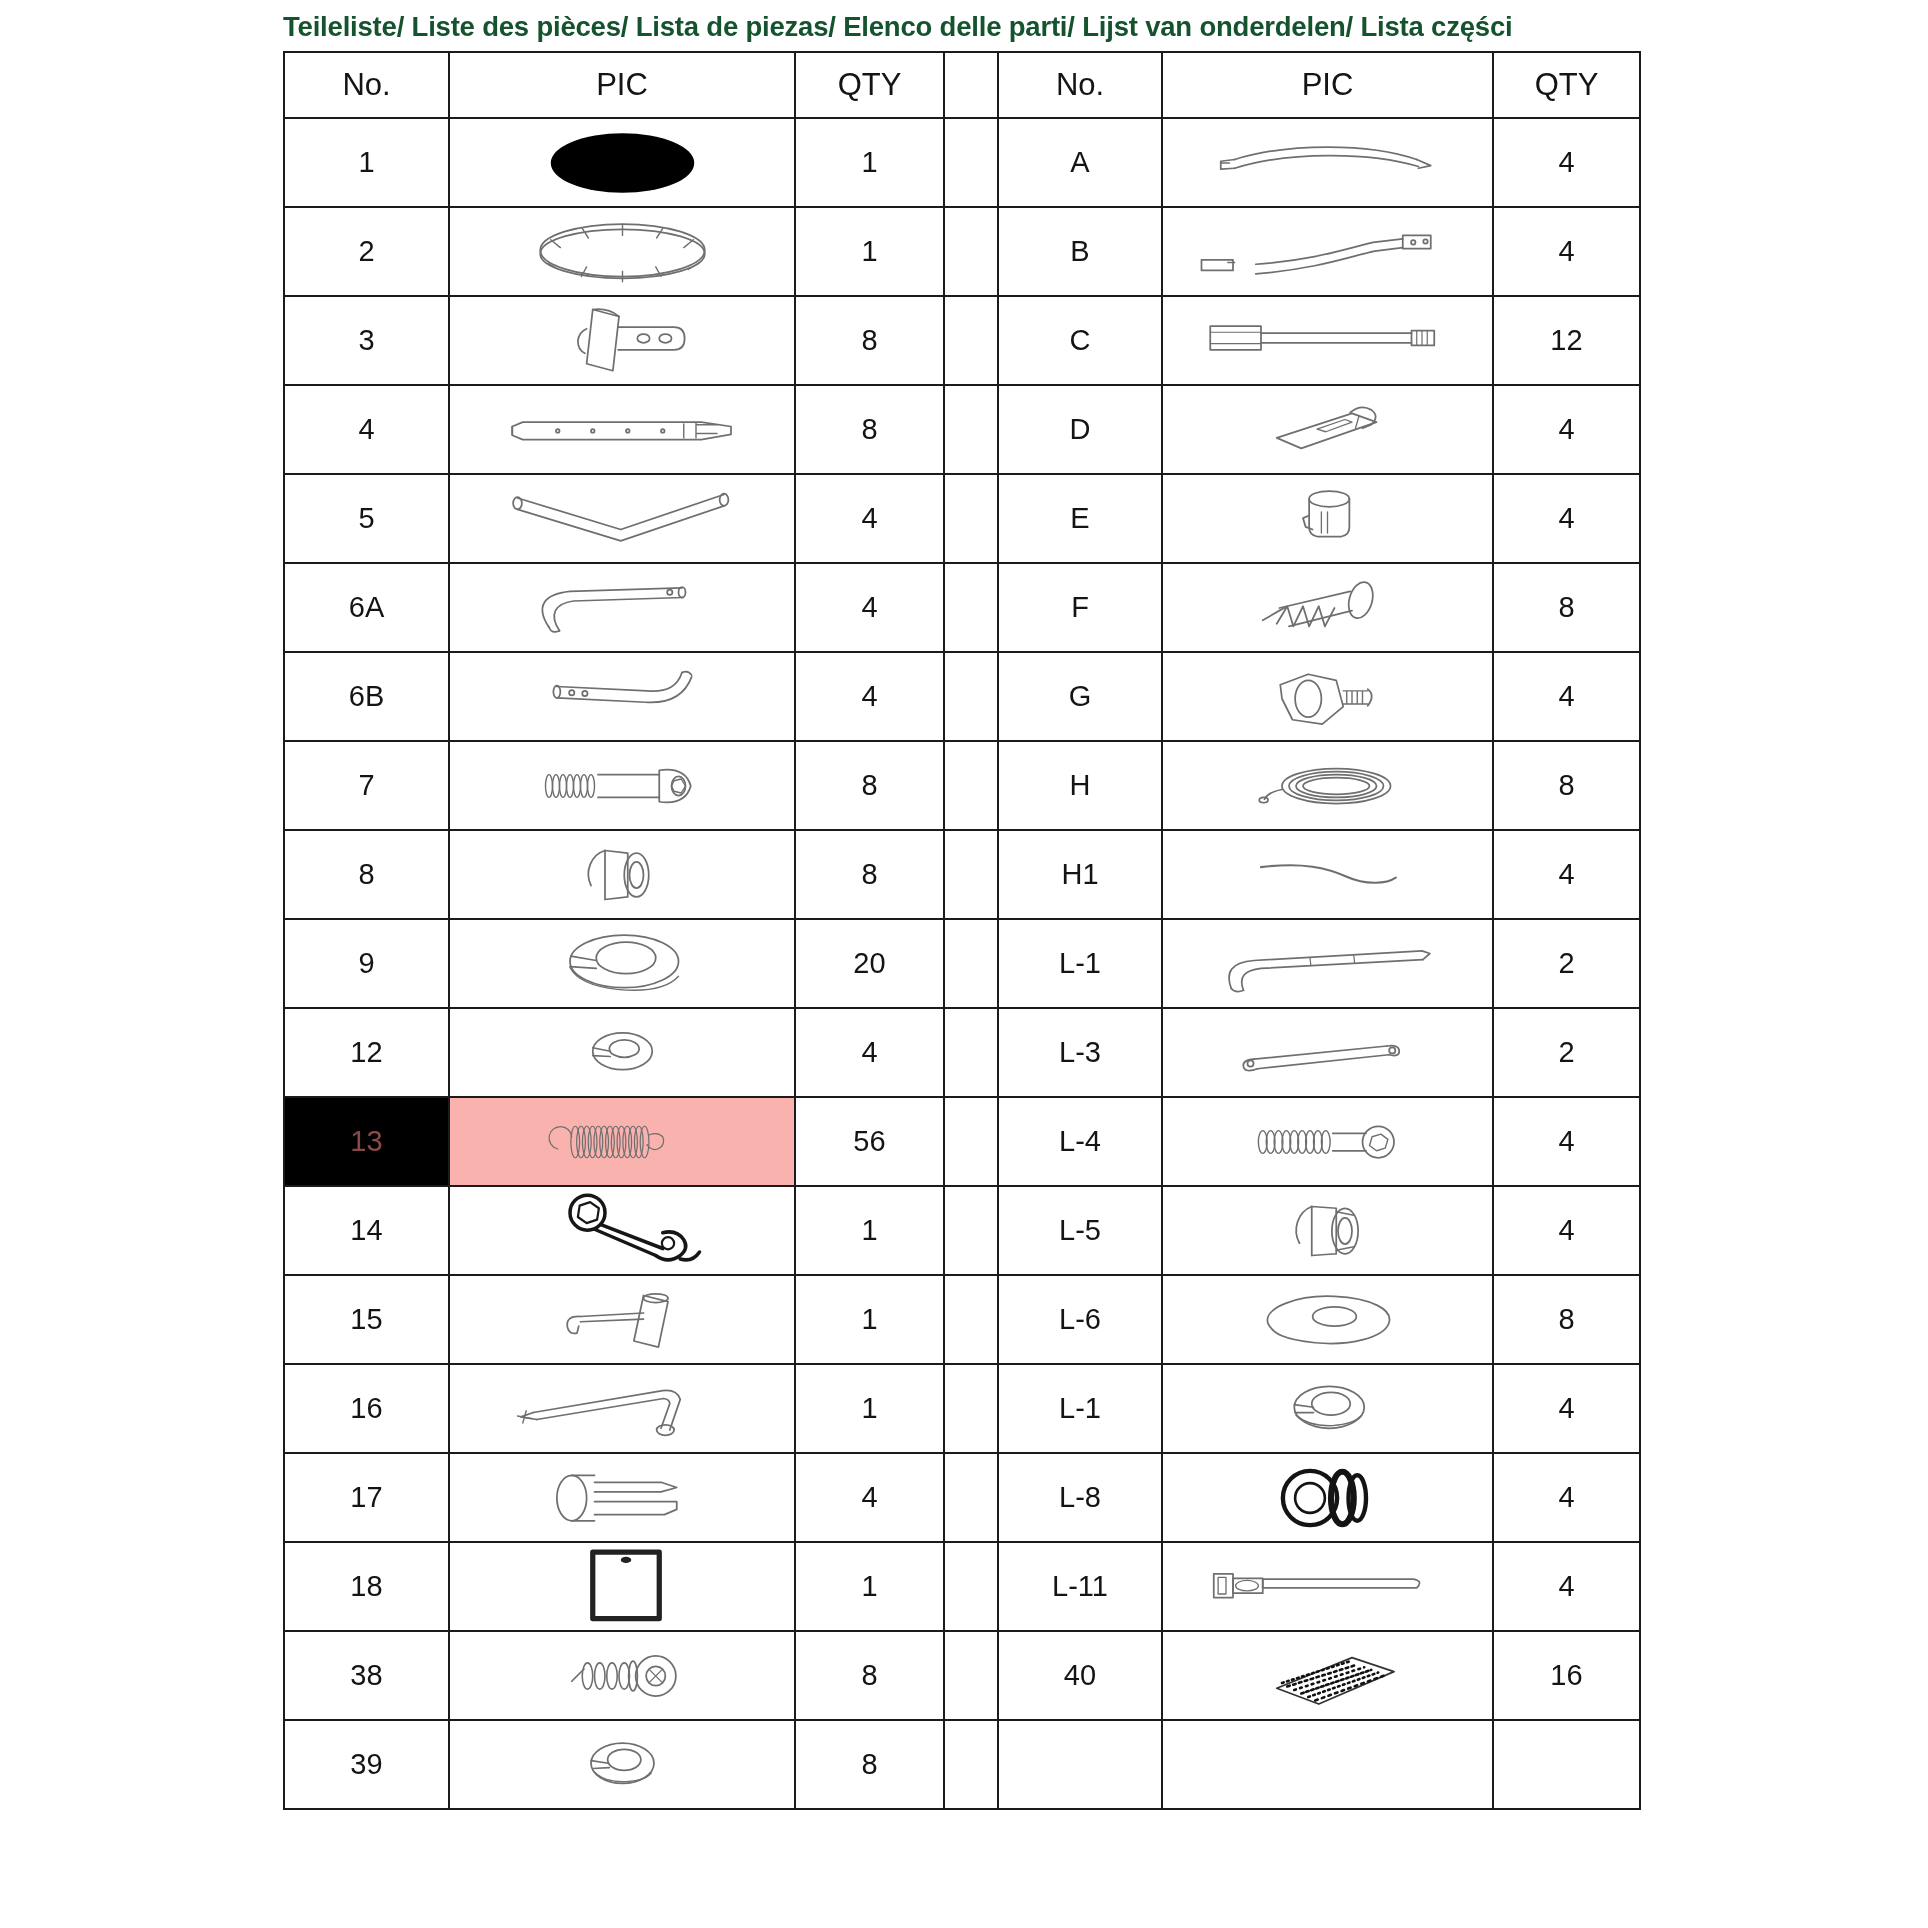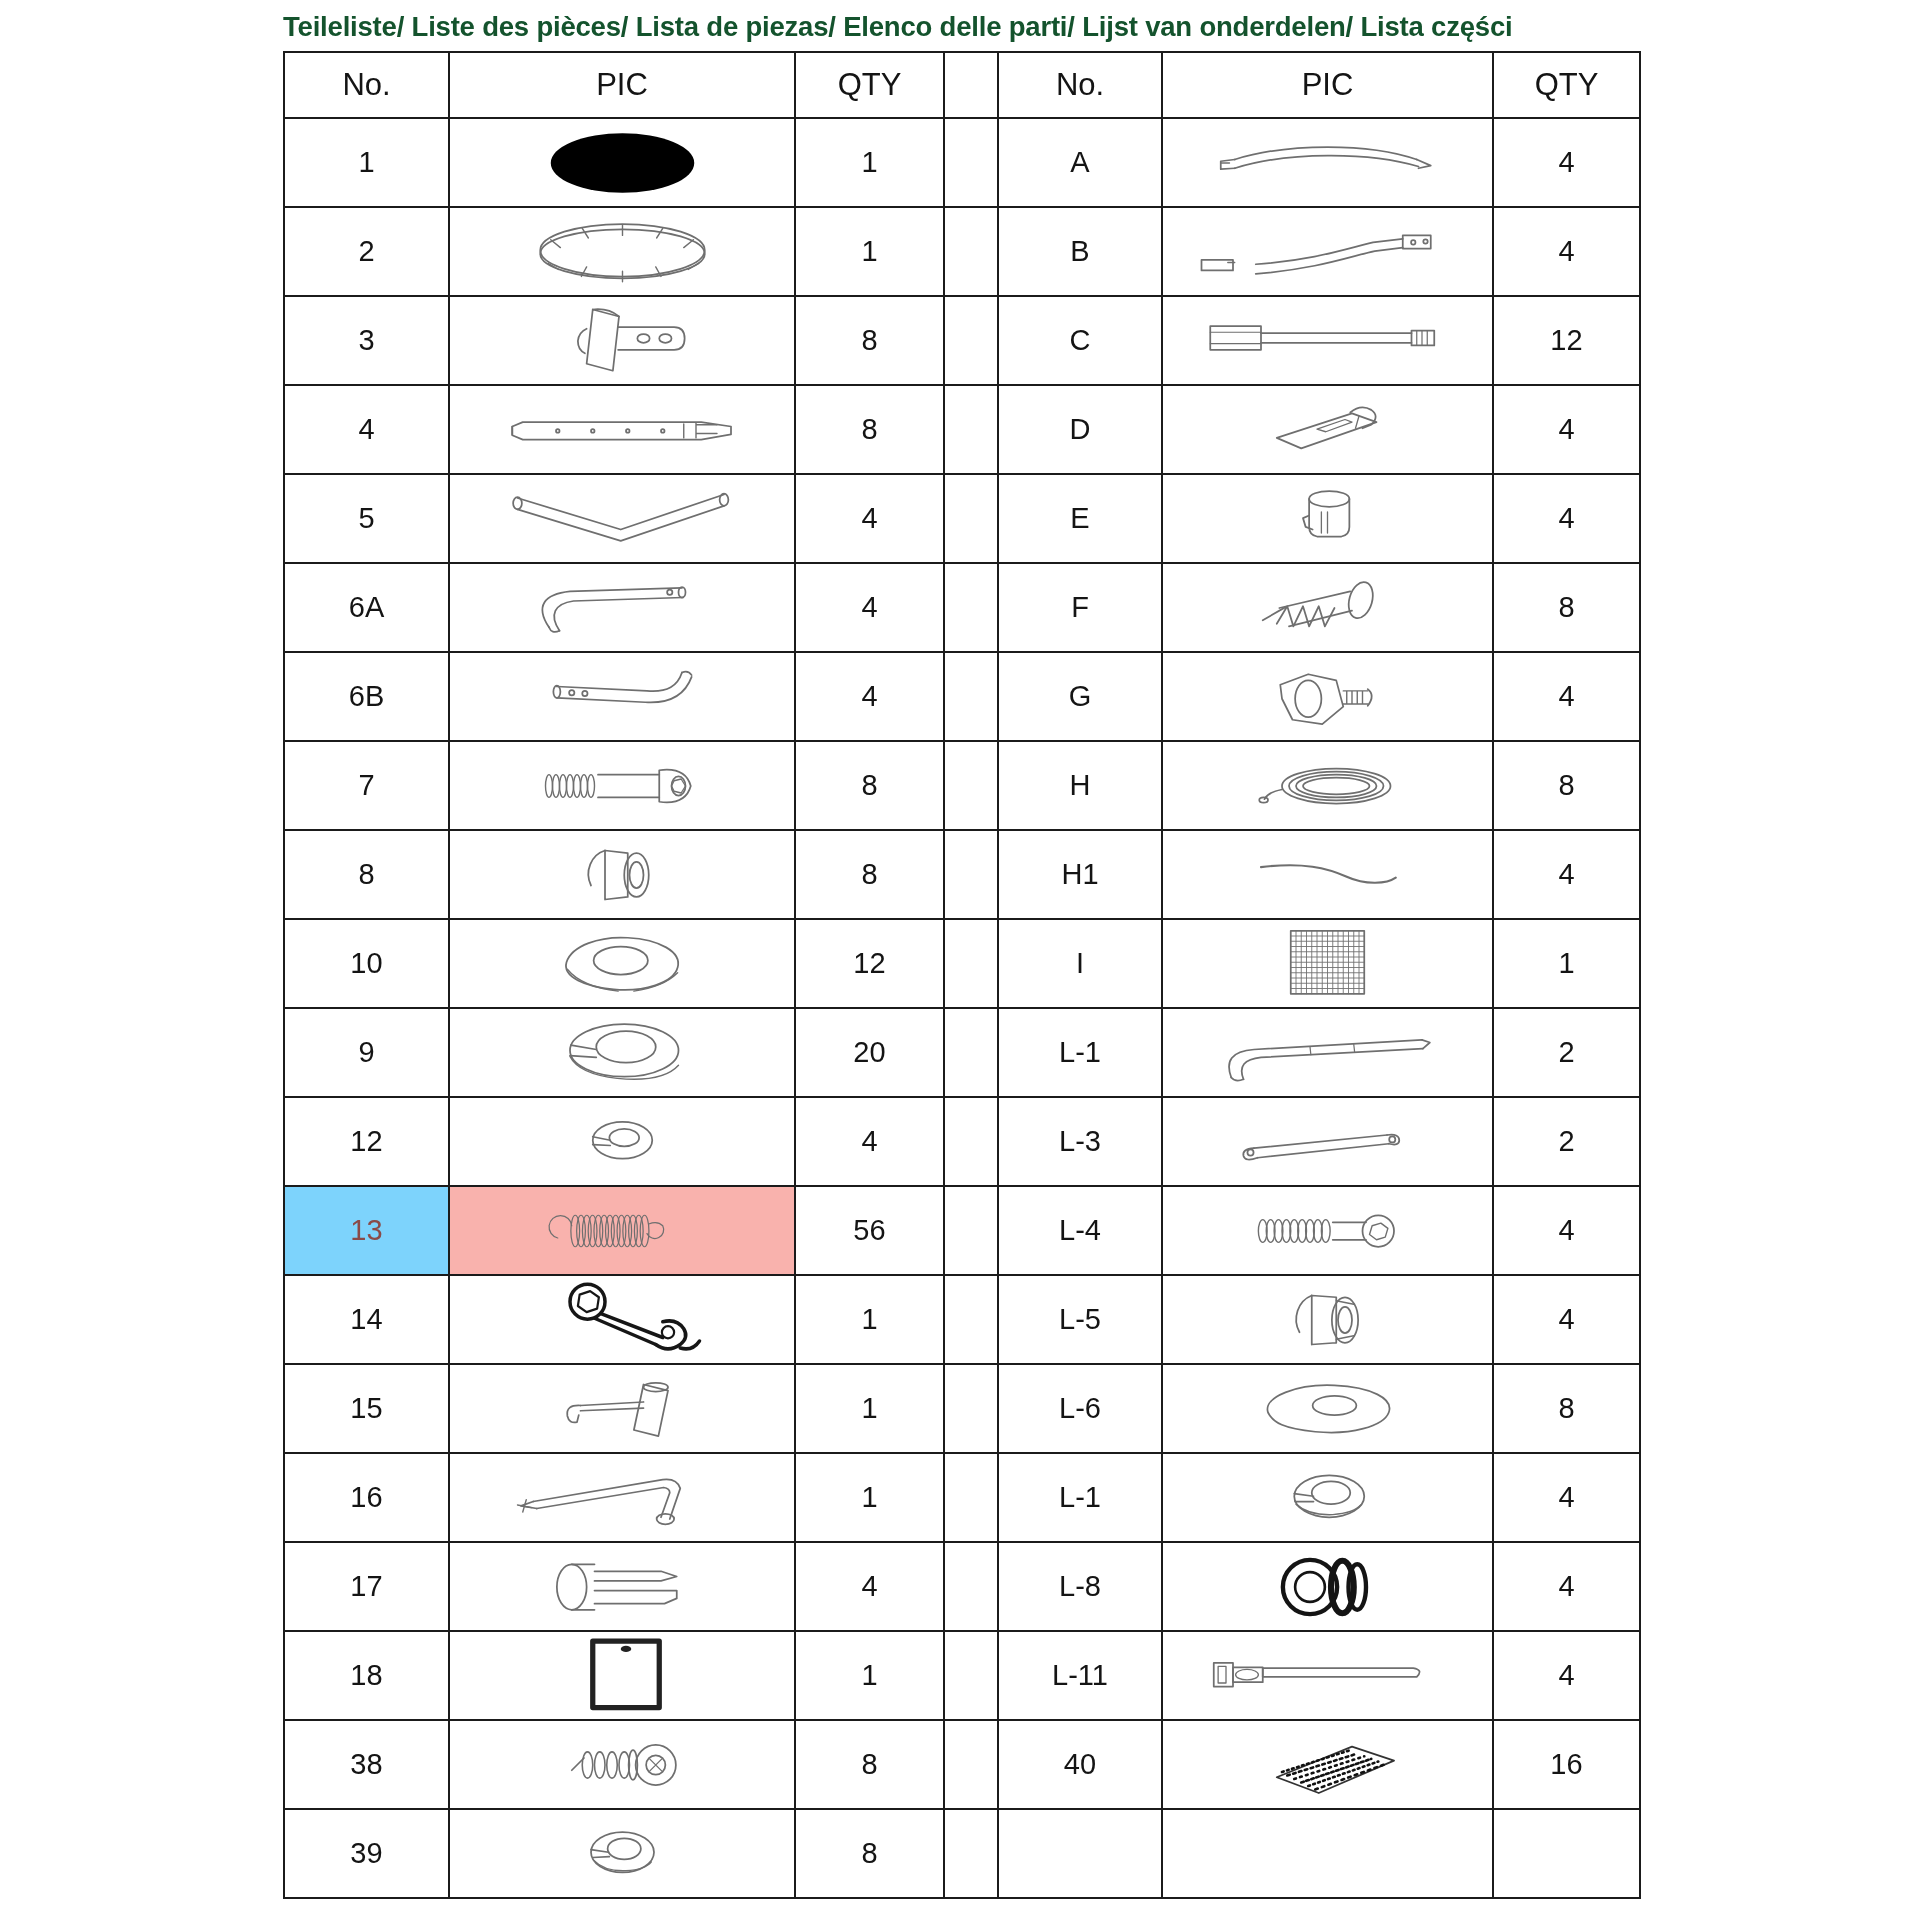--- a/index.html
+++ b/index.html
@@ -305,44 +305,20 @@
         <td class="pic-cell">
           <svg class="pic-svg" viewBox="0 0 340 96" preserveAspectRatio="xMidYMid meet">
             <g fill="none" stroke="#6f6f6f" stroke-width="2" stroke-linecap="round" stroke-linejoin="round">
               <path d="M94,39 C142,33 170,40 192,50 C214,60 238,58 248,51" stroke-width="2.4"></path>
             </g>
           </svg>
         </td>
         <td>4</td>
       </tr>
       <tr>
-        <td>10</td>
-        <td class="pic-cell">
-          <svg class="pic-svg" viewBox="0 0 340 96" preserveAspectRatio="xMidYMid meet">
-            <g fill="none" stroke="#6f6f6f" stroke-width="2" stroke-linecap="round" stroke-linejoin="round">
-              <path d="M106,46 C112,27 144,16 176,18 C212,20 238,34 233,52 C228,70 194,80 160,77 C128,74 101,63 106,46 z"></path>
-              <ellipse cx="168" cy="44" rx="31" ry="16"></ellipse>
-              <path d="M107,54 q16,20 58,25 M233,58 q-16,16 -50,21" stroke-width="1.6"></path>
-            </g>
-          </svg>
-        </td>
-        <td>12</td>
-        <td></td>
-        <td>I</td>
-        <td class="pic-cell">
-          <svg class="pic-svg" viewBox="0 0 340 96" preserveAspectRatio="xMidYMid meet">
-            <g fill="none" stroke="#6f6f6f" stroke-width="2" stroke-linecap="round" stroke-linejoin="round">
-              <rect x="128" y="10" width="84" height="72"></rect>
-              <path d="M134,10 V82 M140,10 V82 M146,10 V82 M152,10 V82 M158,10 V82 M164,10 V82 M170,10 V82 M176,10 V82 M182,10 V82 M188,10 V82 M194,10 V82 M200,10 V82 M206,10 V82 M128,16 H212 M128,22 H212 M128,28 H212 M128,34 H212 M128,40 H212 M128,46 H212 M128,52 H212 M128,58 H212 M128,64 H212 M128,70 H212 M128,76 H212 " stroke-width="1"></path>
-            </g>
-          </svg>
-        </td>
-        <td>1</td>
-      </tr>
-      <tr>
         <td>9</td>
         <td class="pic-cell">
           <svg class="pic-svg" viewBox="0 0 340 96" preserveAspectRatio="xMidYMid meet">
             <g fill="none" stroke="#6f6f6f" stroke-width="2" stroke-linecap="round" stroke-linejoin="round">
               <ellipse cx="172" cy="45" rx="62" ry="30"></ellipse>
               <ellipse cx="174" cy="41" rx="34" ry="18"></ellipse>
               <path d="M111,39 l29,5 M110,51 l30,2"></path>
               <path d="M110,52 q10,20 54,25 q52,5 70,-15" stroke-width="1.6"></path>
             </g>
           </svg>
@@ -384,21 +360,21 @@
               <path d="M86,55 q-14,1 -12,9 q2,7 16,2"></path>
               <circle cx="82" cy="60" r="3.5"></circle>
               <path d="M238,40 q14,-2 14,6 q0,7 -12,4"></path>
               <circle cx="244" cy="45" r="3.5"></circle>
             </g>
           </svg>
         </td>
         <td>2</td>
       </tr>
       <tr>
-        <td style="background: #7dd3fc; color: rgb(138, 74, 72);">13</td>
+        <td style="background: #000000; color: rgb(138, 74, 72);">13</td>
         <td class="pic-cell" style="background: rgb(249, 178, 173);">
           <svg class="pic-svg" viewBox="0 0 340 96" preserveAspectRatio="xMidYMid meet">
             <g fill="none" stroke="#6f6f6f" stroke-width="2" stroke-linecap="round" stroke-linejoin="round">
               <ellipse cx="116.0" cy="48" rx="5" ry="18" stroke-width="1.4"></ellipse>
               <ellipse cx="122.6" cy="48" rx="5" ry="18" stroke-width="1.4"></ellipse>
               <ellipse cx="129.2" cy="48" rx="5" ry="18" stroke-width="1.4"></ellipse>
               <ellipse cx="135.8" cy="48" rx="5" ry="18" stroke-width="1.4"></ellipse>
               <ellipse cx="142.4" cy="48" rx="5" ry="18" stroke-width="1.4"></ellipse>
               <ellipse cx="149.0" cy="48" rx="5" ry="18" stroke-width="1.4"></ellipse>
               <ellipse cx="155.6" cy="48" rx="5" ry="18" stroke-width="1.4"></ellipse>

